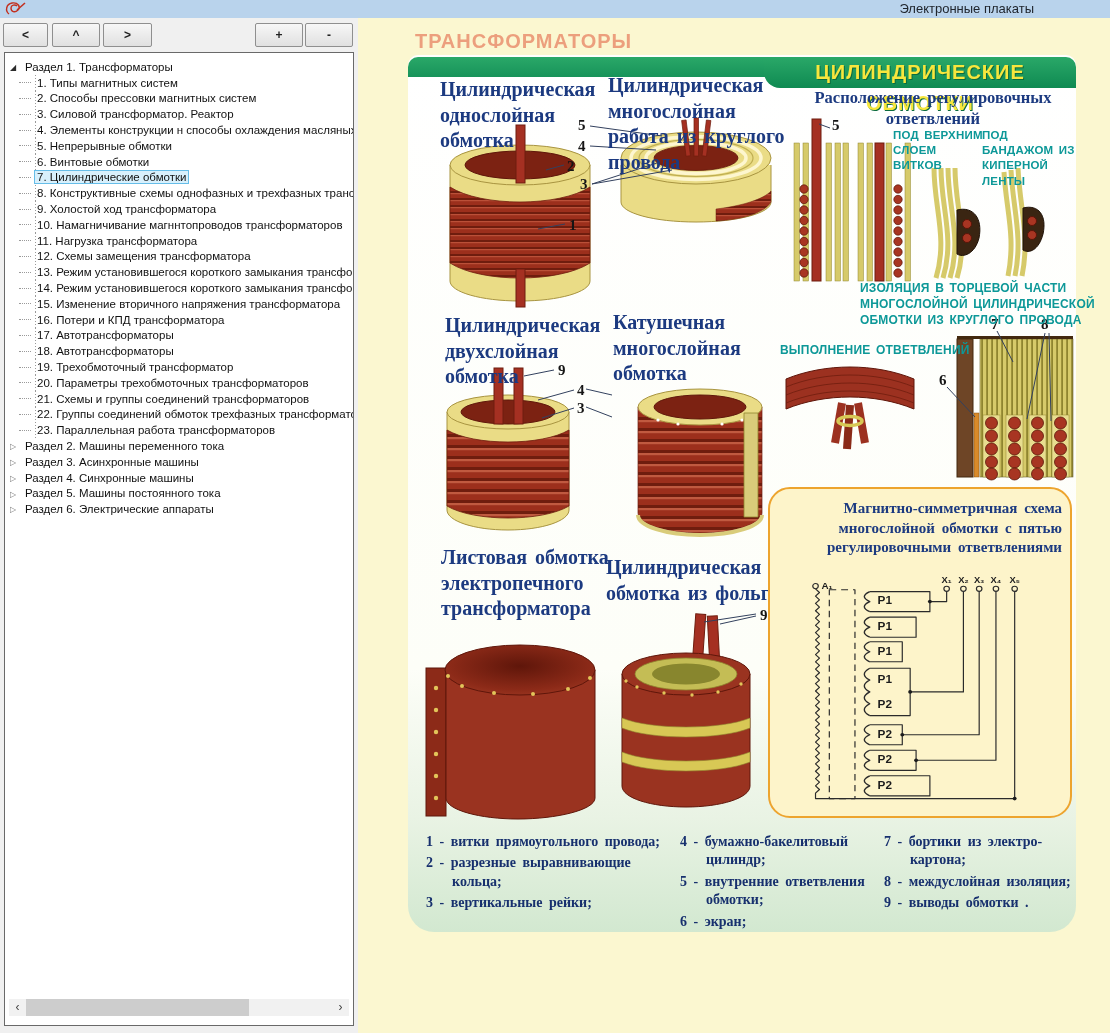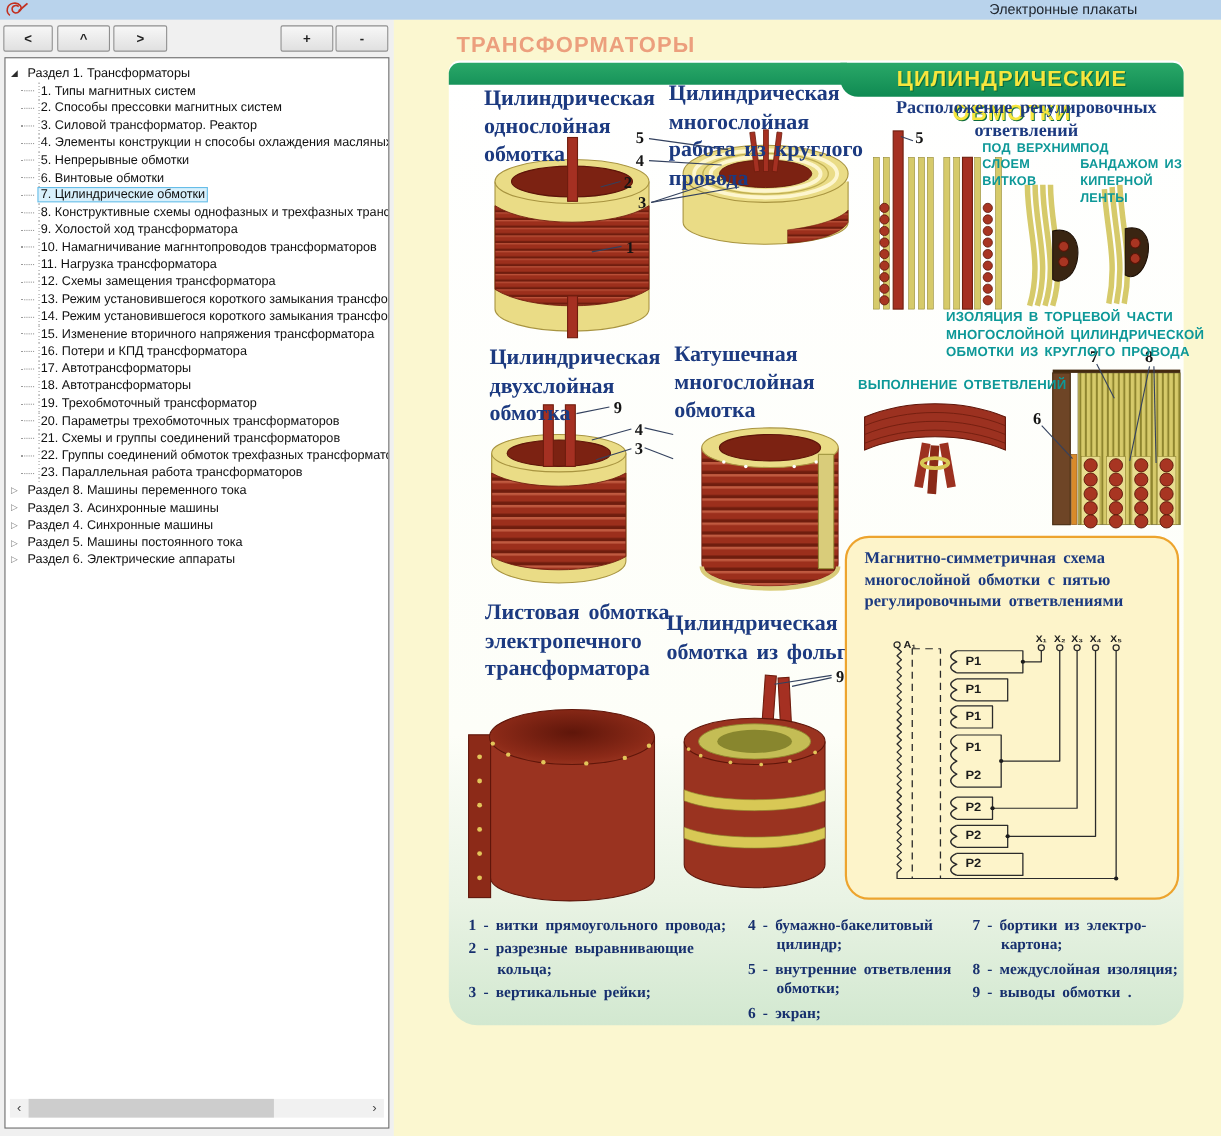--- a/index.html
+++ b/index.html
@@ -29,21 +29,21 @@
   
   .main{position:absolute;left:358px;top:18px;width:752px;height:1015px;background:#fbf7d0;}
   .page-title{position:absolute;left:57px;top:12px;font-size:20px;font-weight:bold;color:#ec9f7d;letter-spacing:1px;}
   .poster{position:absolute;left:50px;top:37px;width:668px;height:877px;background:linear-gradient(180deg,#ffffff 0%,#fdfef8 70%,#e9f3e4 87%,#d2e8d0 100%);border-radius:10px 10px 26px 26px;}
   .band-left{position:absolute;left:0;top:2px;width:362px;height:20px;background:linear-gradient(180deg,#2aa868,#17935a);border-radius:10px 0 0 0;}
   .band-right{position:absolute;left:356px;top:2px;width:312px;height:31px;background:linear-gradient(180deg,#2aa868,#0f8a52);border-radius:0 10px 0 16px;text-align:center;}
   .band-right span{display:inline-block;font-size:20px;font-weight:bold;color:#f7e63d;letter-spacing:1px;word-spacing:12px;line-height:31px;text-shadow:1px 1px 0 #0c6b3e;}
   .h-serif{position:absolute;font-family:"Liberation Serif",serif;font-weight:bold;color:#1c3a80;font-size:20px;line-height:1.28;word-spacing:3px;}
   .h-teal{position:absolute;font-weight:bold;color:#0d9898;font-size:11.5px;line-height:1.32;letter-spacing:.2px;word-spacing:2px;}
   .ill{position:absolute;}
-  .scheme-box{position:absolute;left:360px;top:432px;width:304px;height:331px;background:#fdf4ca;border:2.5px solid #eda42e;border-radius:22px;box-sizing:border-box;}
+  .scheme-box{position:absolute;left:360px;top:432px;width:304px;height:331px;background:#fdf4ca;border:2.5px solid #eda42e;border-radius:22px;box-sizing:border-box;text-align:right;}
   .scheme-title{position:absolute;left:16px;top:10px;width:276px;font-family:"Liberation Serif",serif;font-weight:bold;color:#1c3a80;font-size:15px;line-height:1.3;word-spacing:3px;}
   .scheme-box svg{position:absolute;left:12px;top:88px;}
   .legend{position:absolute;left:18px;top:778px;width:648px;display:grid;grid-template-columns:248px 198px 1fr;column-gap:6px;}
   .litem{font-family:"Liberation Serif",serif;font-weight:bold;color:#17306e;font-size:14px;line-height:1.32;word-spacing:3px;padding-left:26px;text-indent:-26px;margin-bottom:3px;}
   svg text.co{font-family:"Liberation Serif",serif;font-weight:bold;font-size:15px;fill:#151515;}
   svg text.cl{font-family:"Liberation Sans",sans-serif;font-weight:bold;}
 </style>
 </head>
 <body>
 
@@ -181,21 +181,21 @@
           <div class="tree-row child">
             <span class="glyph"></span>
             <span class="lbl">22. Группы соединений обмоток трехфазных трансформато</span>
           </div>
           <div class="tree-row child">
             <span class="glyph"></span>
             <span class="lbl">23. Параллельная работа трансформаторов</span>
           </div>
           <div class="tree-row root-collapsed">
             <span class="glyph"></span>
-            <span class="lbl">Раздел 8. Машины переменного тока</span>
+            <span class="lbl">Раздел 2. Машины переменного тока</span>
           </div>
           <div class="tree-row root-collapsed">
             <span class="glyph"></span>
             <span class="lbl">Раздел 3. Асинхронные машины</span>
           </div>
           <div class="tree-row root-collapsed">
             <span class="glyph"></span>
             <span class="lbl">Раздел 4. Синхронные машины</span>
           </div>
           <div class="tree-row root-collapsed">

